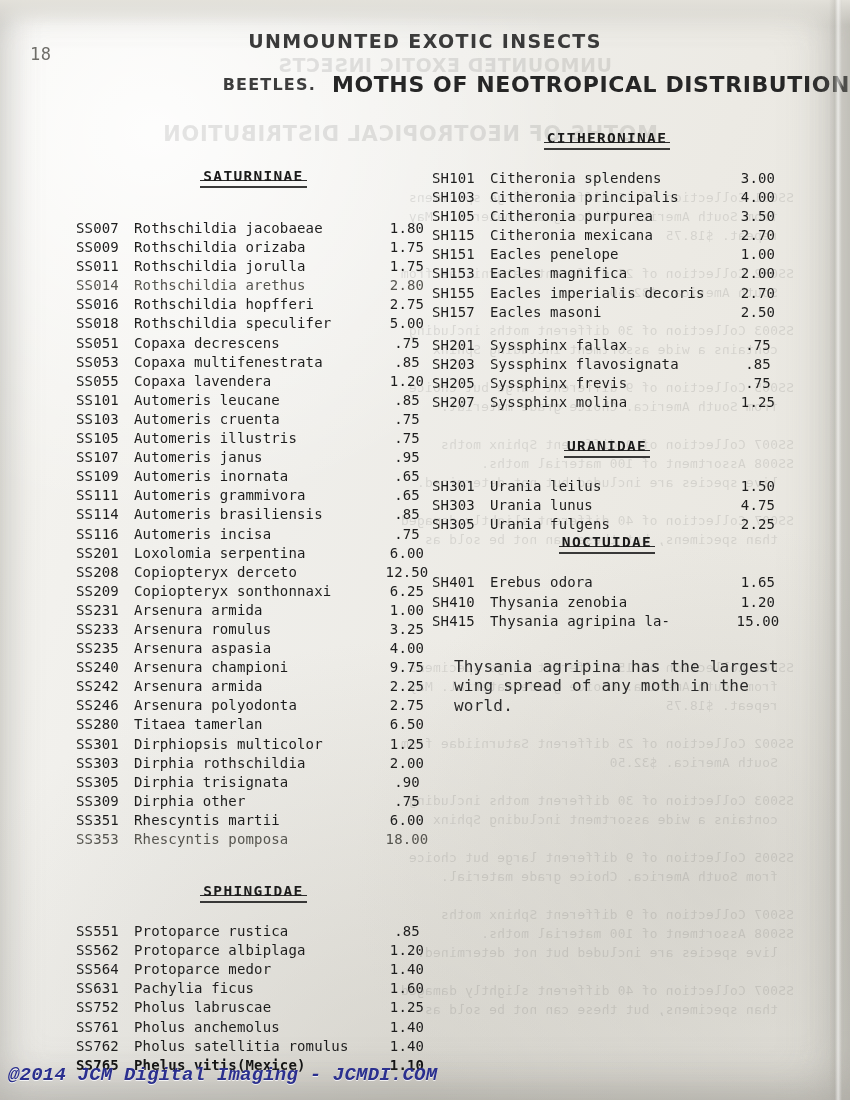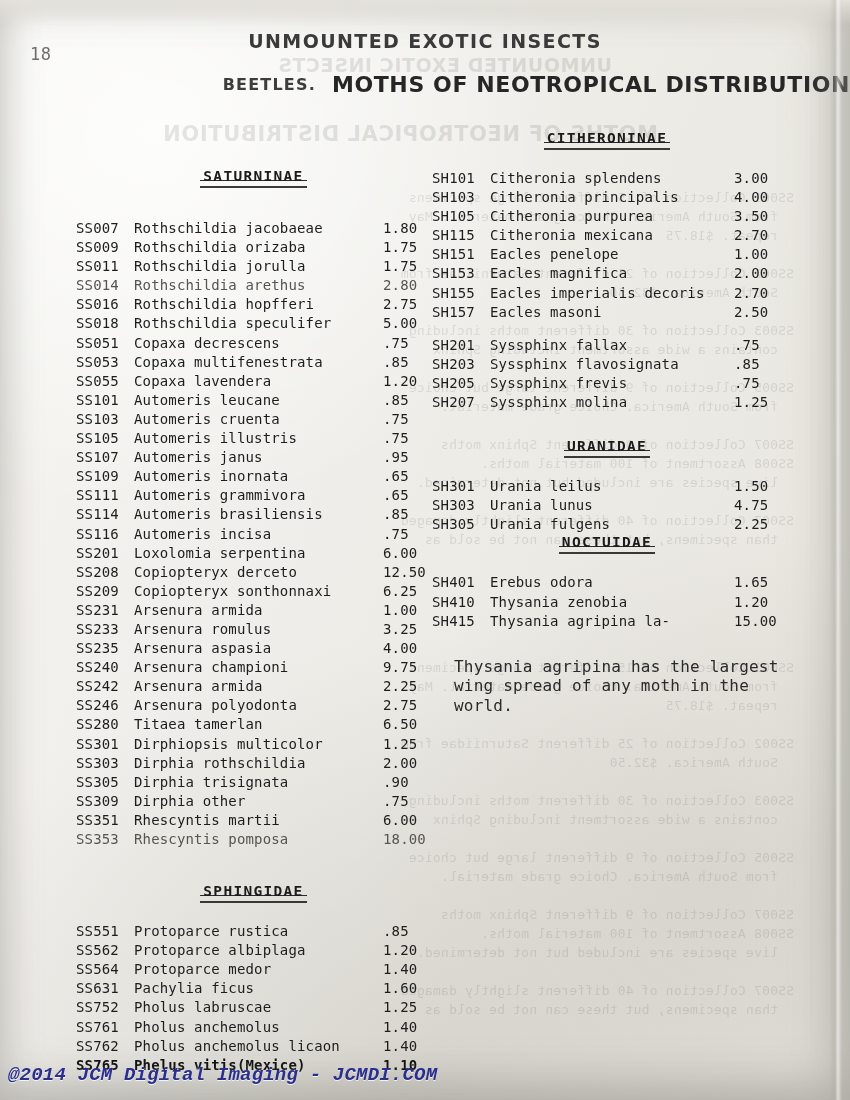--- a/index.html
+++ b/index.html
@@ -167,21 +167,21 @@
     width: 52px;
   }
   li.entry .name {
     flex: 1 1 auto;
     padding-left: 6px;
     overflow: hidden;
   }
   li.entry .price {
     flex: 0 0 auto;
     width: 48px;
-    text-align: left;
+    text-align: center;
   }
   
   li.entry.strong .code,
   li.entry.strong .name,
   li.entry.strong .price {
     font-weight: 700;
     color: #0d0d0d;
   }
   li.entry.faint .code,
   li.entry.faint .name,
@@ -309,21 +309,21 @@
     <div>
       <div class="sec-head"><span class="underlined">SPHINGIDAE</span></div>
       <div class="gap-sm"></div>
       <ul class="entries">
           <li class="entry"><span class="code">SS551</span><span class="name">Protoparce rustica</span><span class="price">.85</span></li>
           <li class="entry"><span class="code">SS562</span><span class="name">Protoparce albiplaga</span><span class="price">1.20</span></li>
           <li class="entry"><span class="code">SS564</span><span class="name">Protoparce medor</span><span class="price">1.40</span></li>
           <li class="entry"><span class="code">SS631</span><span class="name">Pachylia ficus</span><span class="price">1.60</span></li>
           <li class="entry"><span class="code">SS752</span><span class="name">Pholus labruscae</span><span class="price">1.25</span></li>
           <li class="entry"><span class="code">SS761</span><span class="name">Pholus anchemolus</span><span class="price">1.40</span></li>
-          <li class="entry"><span class="code">SS762</span><span class="name">Pholus anchemolus licaon</span><span class="price">1.40</span></li>
+          <li class="entry"><span class="code">SS762</span><span class="name">Pholus satellitia romulus</span><span class="price">1.40</span></li>
           <li class="entry strong"><span class="code">SS765</span><span class="name">Phelus vitis(Mexice)</span><span class="price">1.10</span></li>
         </ul>
     </div>
   </div>
 
   <div class="col col-right" style="top:130px;">
     <div>
       <div class="sec-head"><span class="underlined">CITHERONINAE</span></div>
       <div class="gap-sm"></div>
       <ul class="entries">

